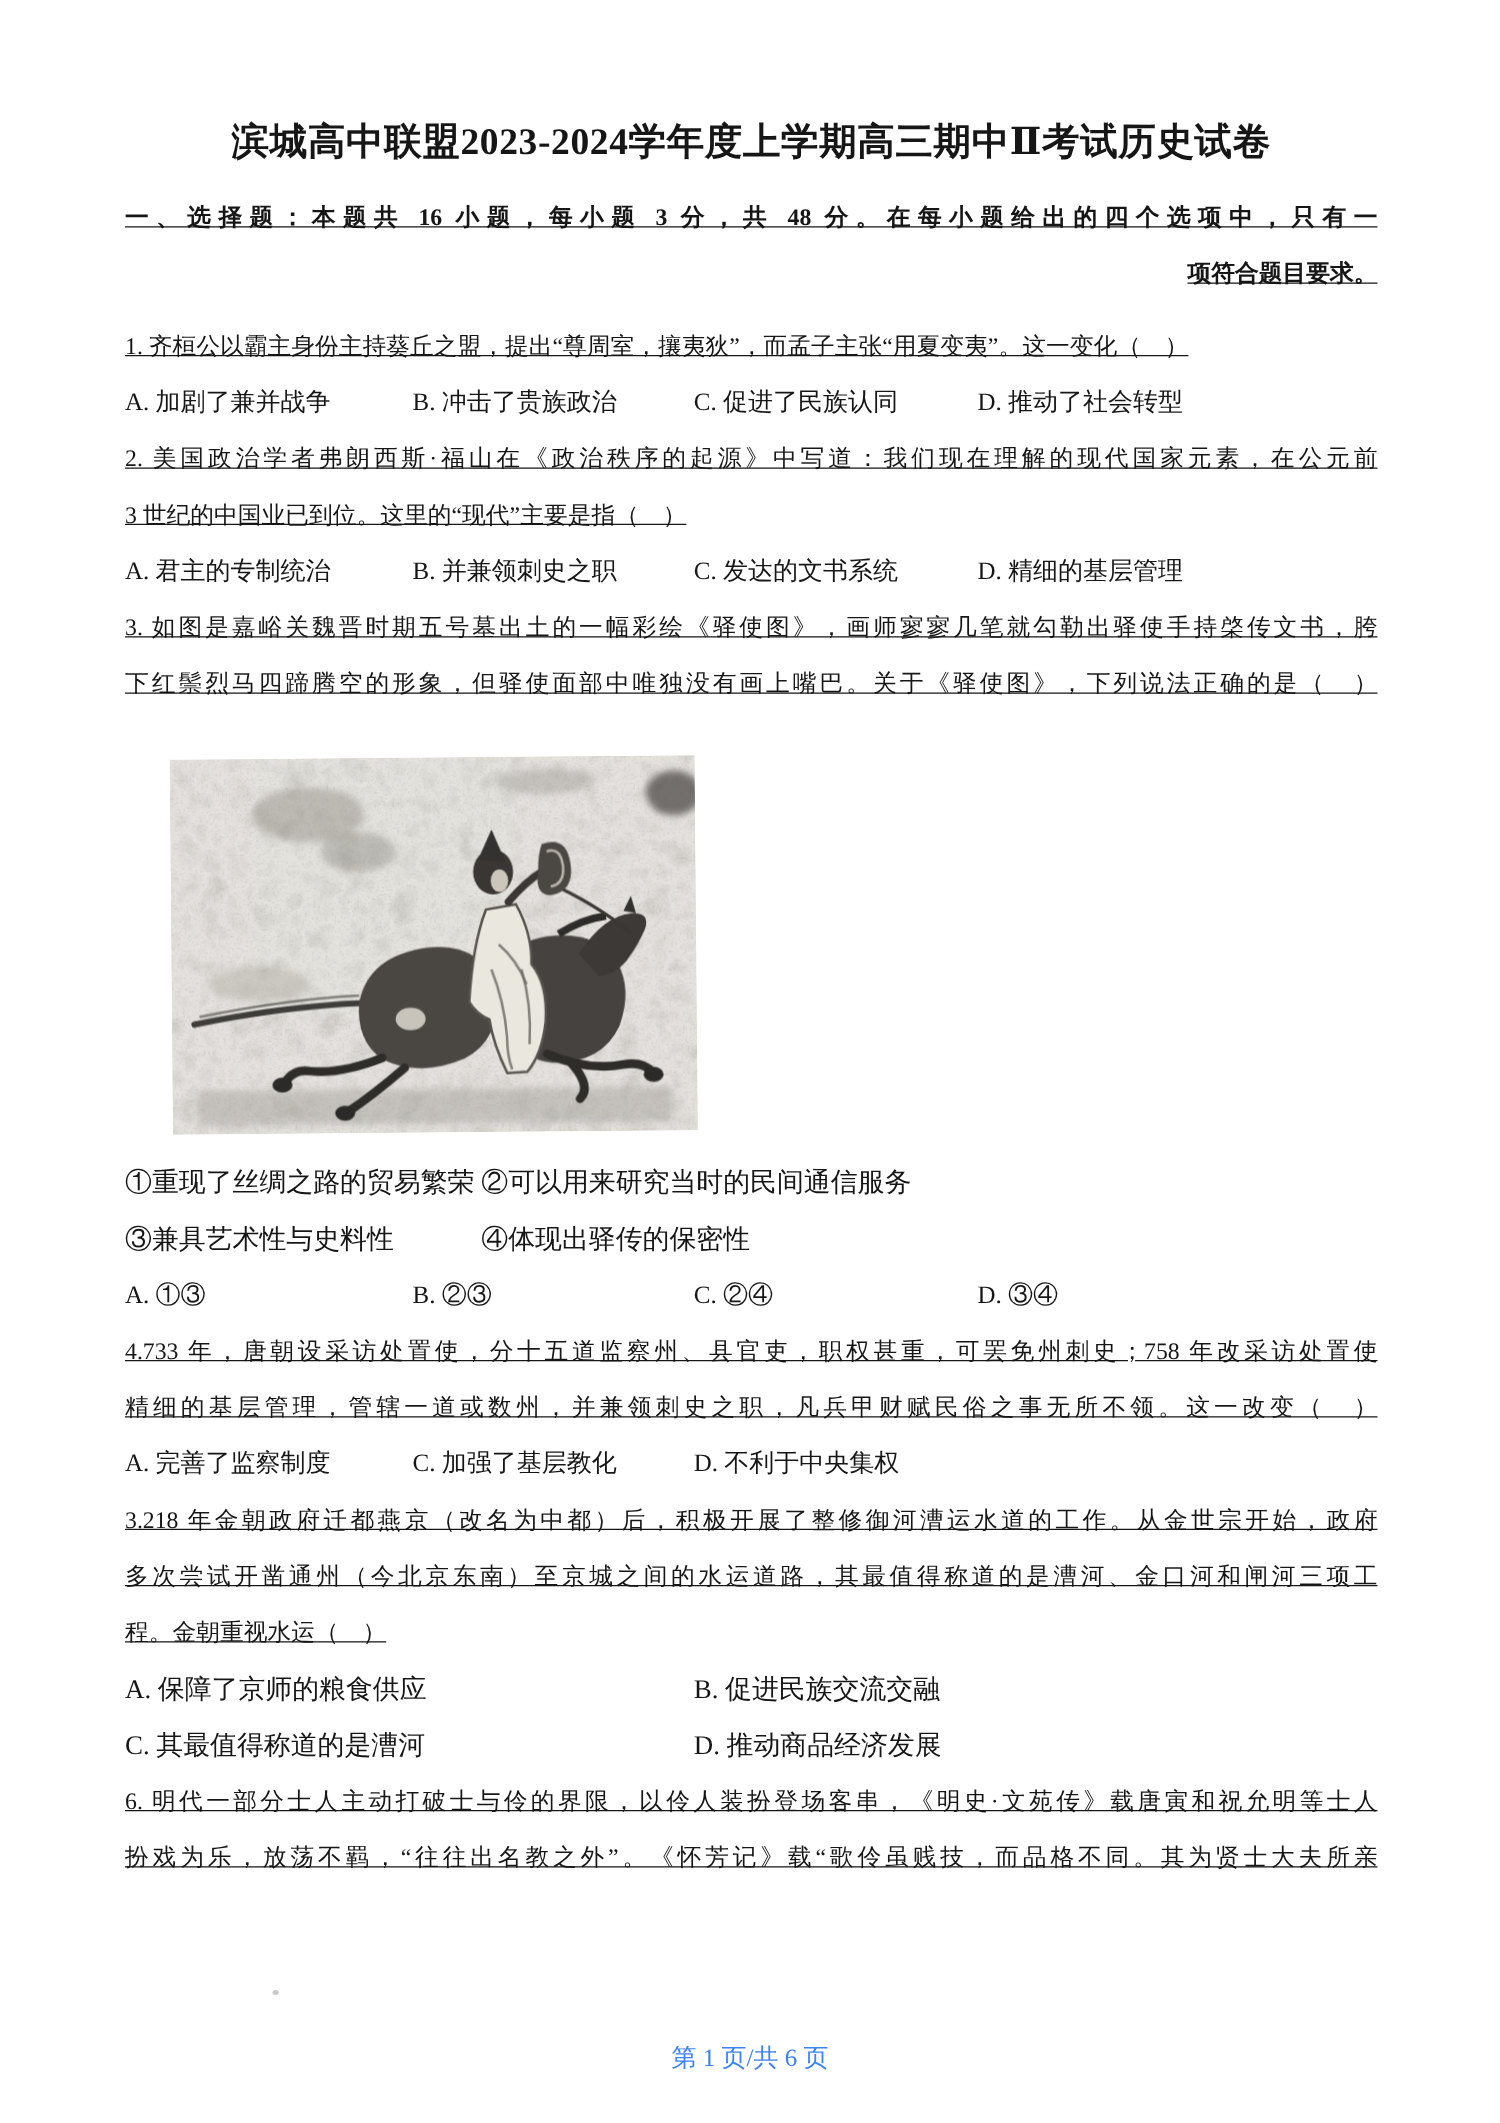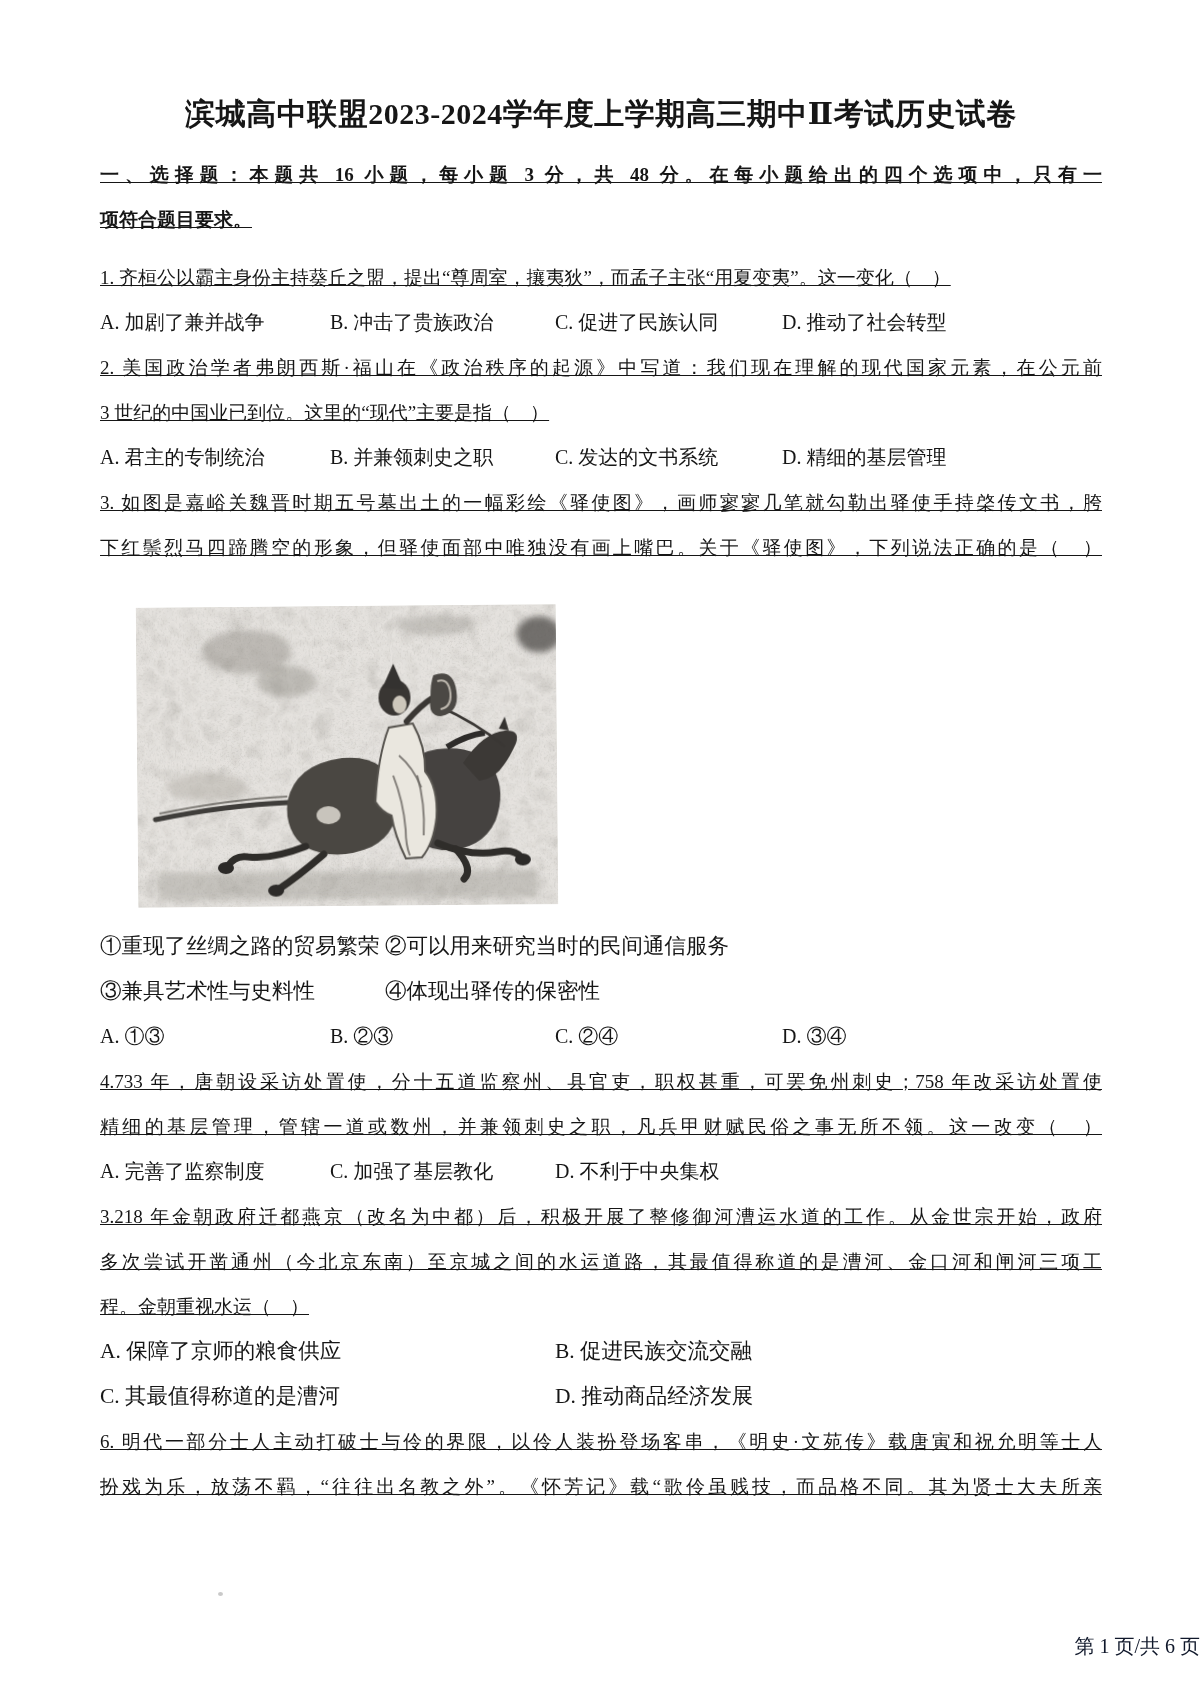--- a/index.html
+++ b/index.html
@@ -10,34 +10,34 @@
     font-family:"Liberation Serif","DejaVu Serif",serif;
     color:#161616;
     overflow:hidden;
   }
   .content{position:absolute;left:100px;top:90px;width:1002px;}
   .title{
     font-size:30px;font-weight:bold;text-align:center;
     line-height:48px;margin-bottom:14px;letter-spacing:0.5px;
   }
   .line{font-size:19px;line-height:45px;text-decoration:underline;}
-  .bold{font-weight:bold;}
+  .bold{font-weight:bold;text-align:right;}
   .jfull{text-align:justify;text-align-last:justify;}
   .qtop{margin-top:13px;}
   .opts4{display:grid;grid-template-columns:230px 225px 227px 1fr;font-size:20px;line-height:45px;}
   .opts2{display:grid;grid-template-columns:455px 1fr;font-size:21.5px;line-height:45px;}
   .subs{display:grid;grid-template-columns:285px 1fr;font-size:21.5px;line-height:45px;}
   .figure-wrap{
     margin:36px 0 18px 37px;width:420px;height:300px;
     transform:rotate(-0.5deg);
   }
   .figure-wrap svg{display:block;}
   .footer{
     position:absolute;left:0;right:0;top:1633px;
-    text-align:right;font-size:20px;color:#0f172a;
+    text-align:center;font-size:20px;color:#3b82f6;
     font-family:"Liberation Serif","DejaVu Serif",serif;
   }
   .artifact{
     position:absolute;left:218px;top:1592px;width:5px;height:4px;
     background:#c9c9c9;border-radius:50%;
   }
 </style>
 </head>
 <body>
 

